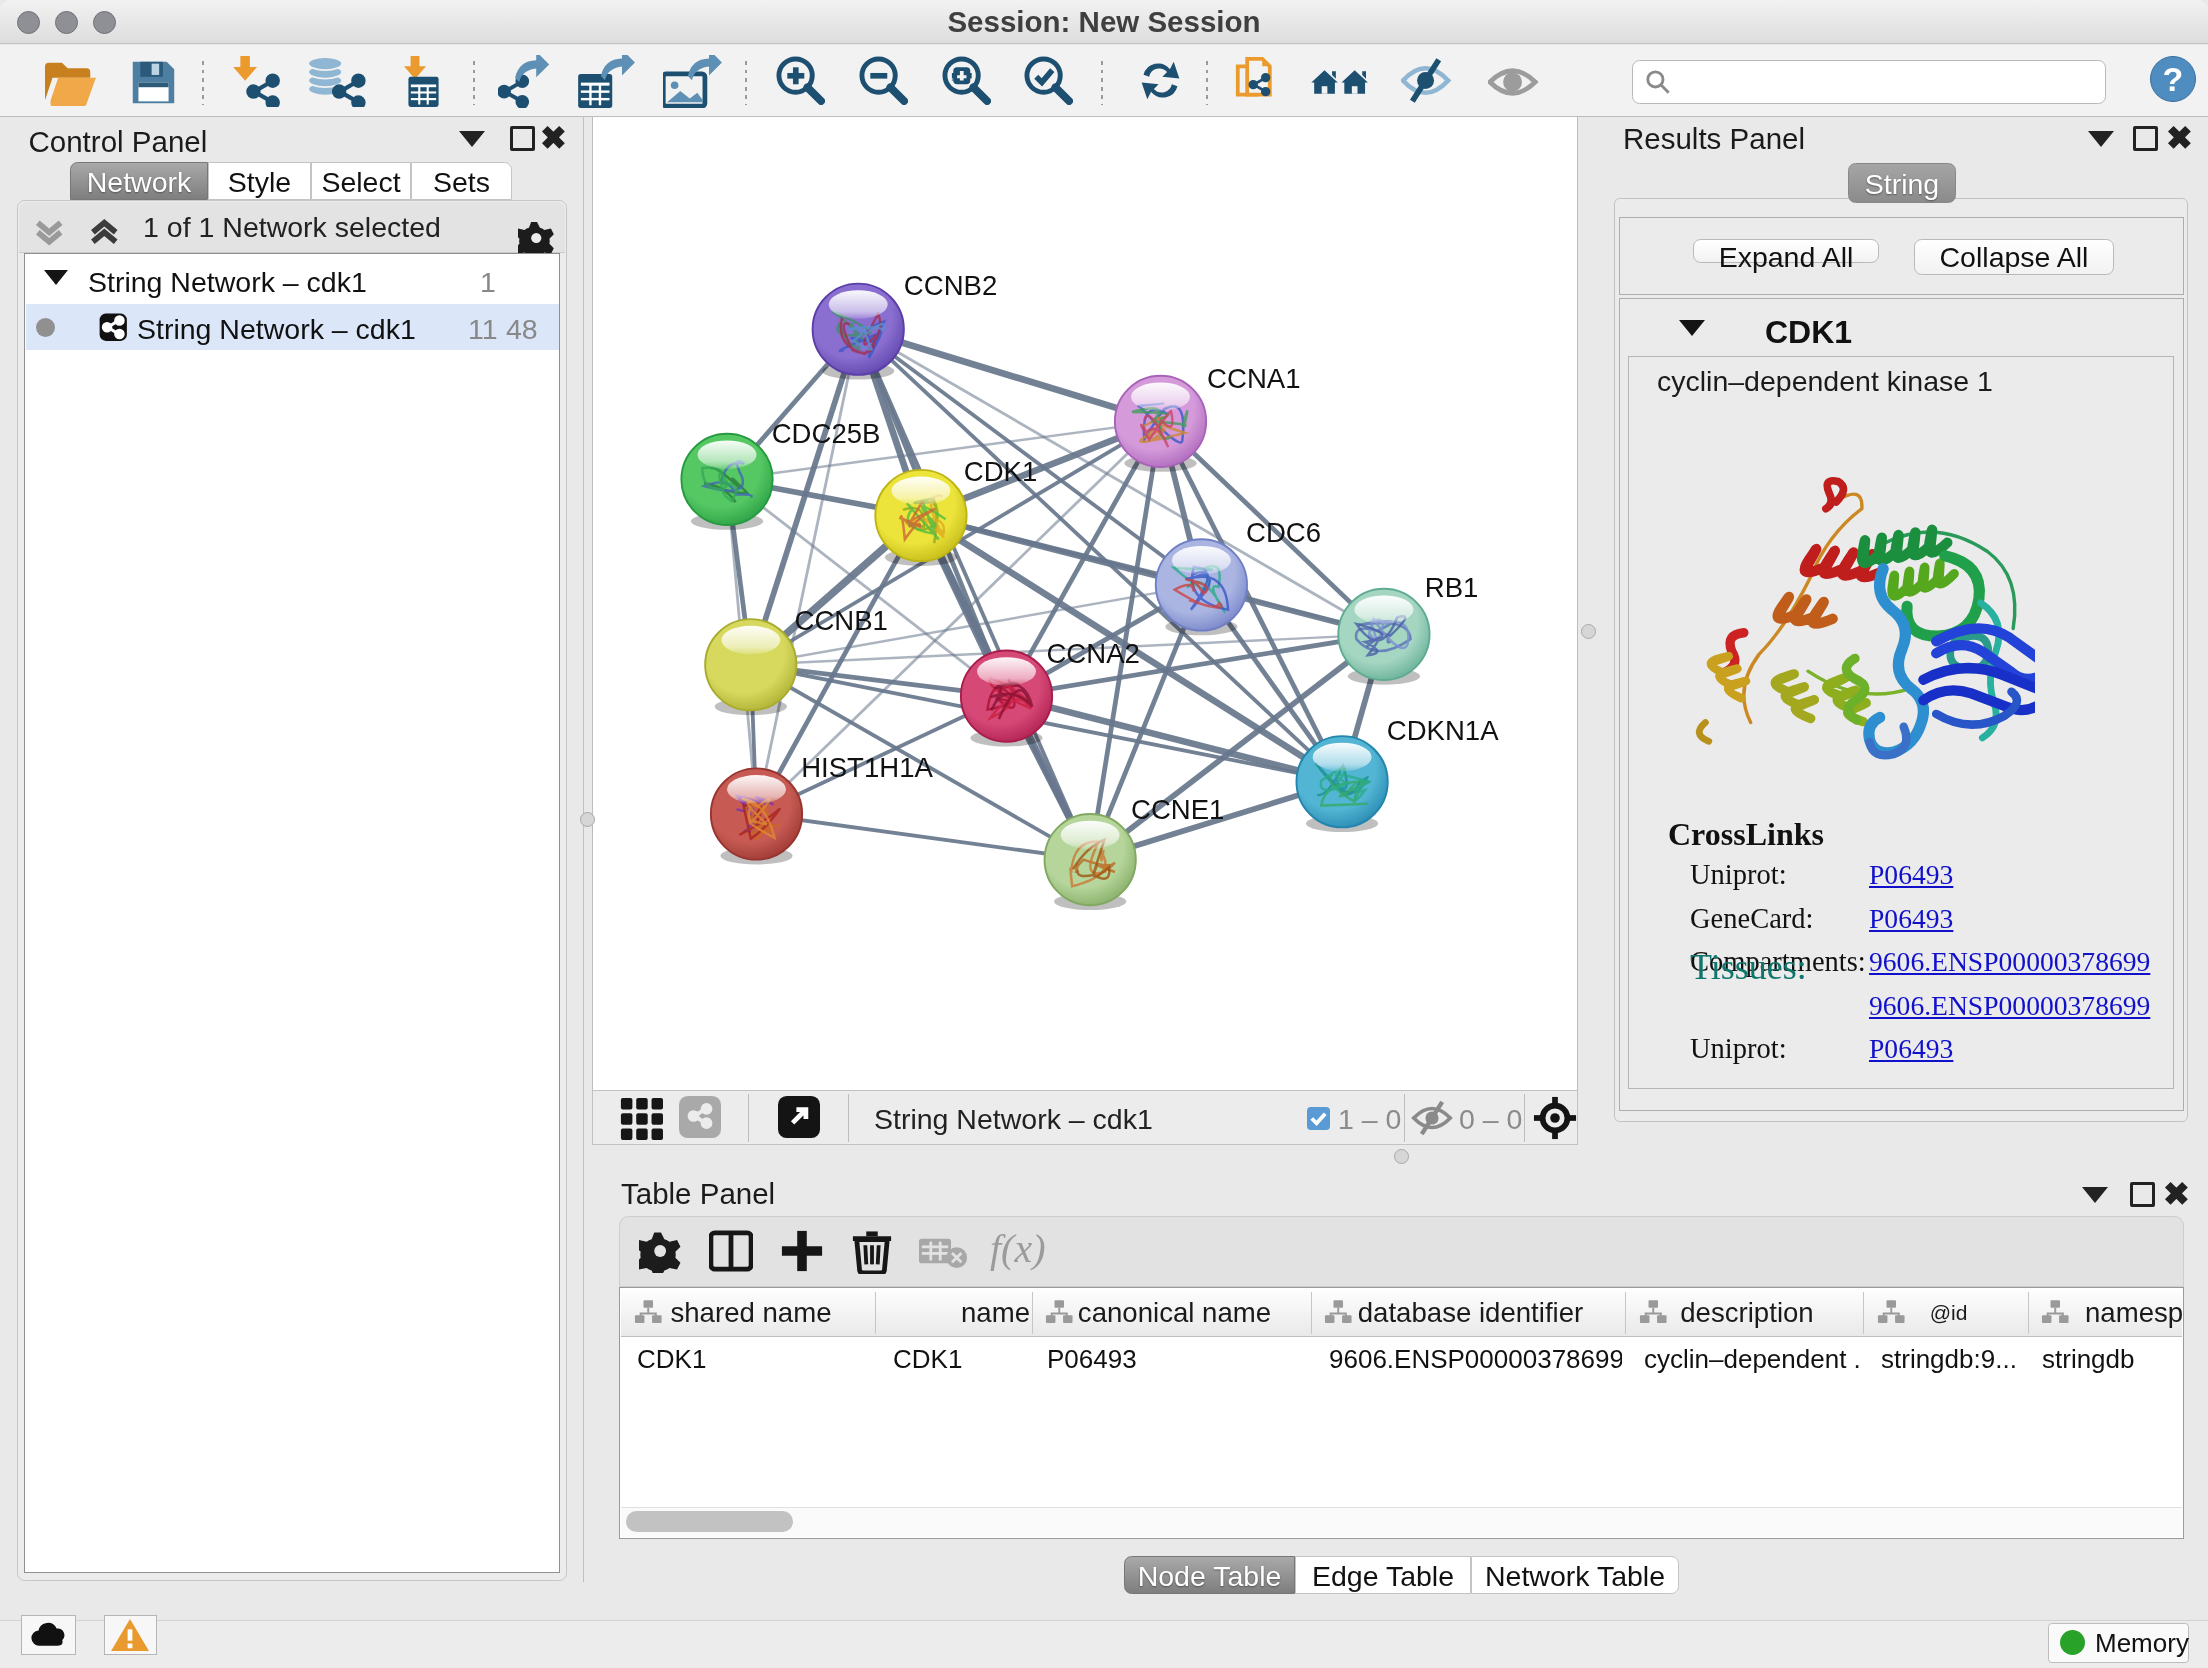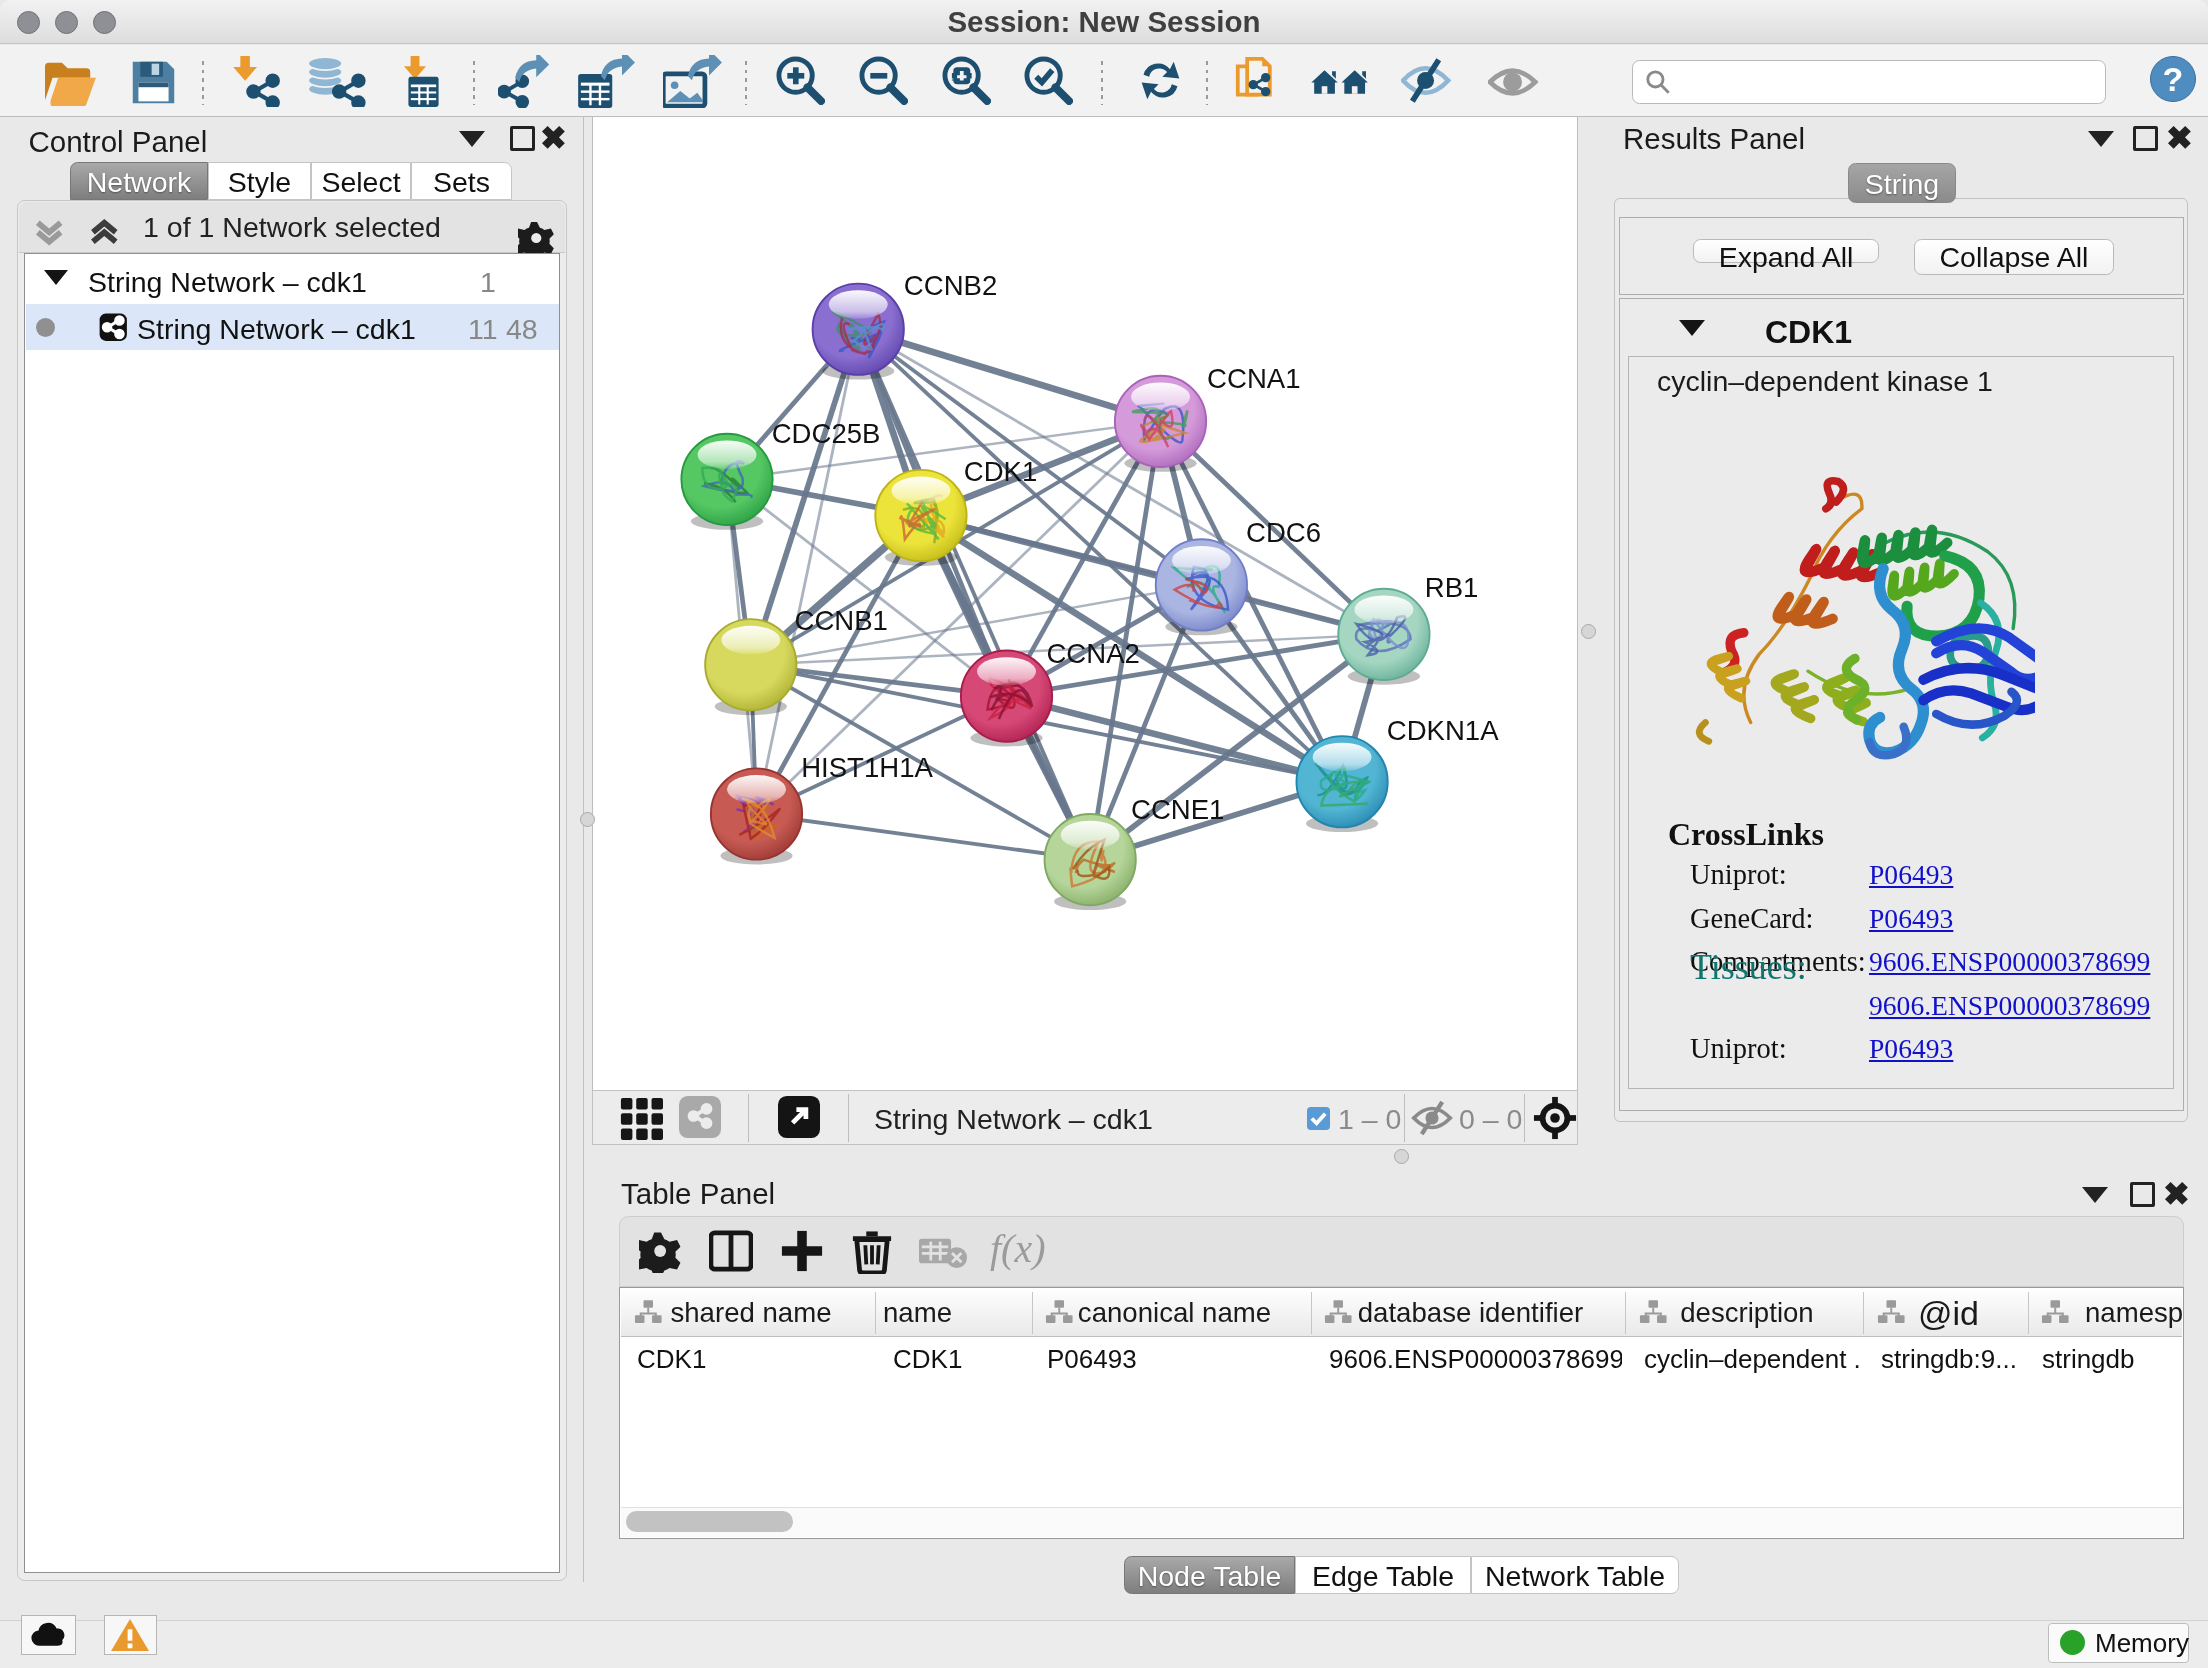--- a/index.html
+++ b/index.html
@@ -639,21 +639,21 @@
 <div class="abs" style="left:629px;top:1289px;width:244px;height:48px;line-height:48px;text-align:center;font-size:27.6px;color:#1a1a1a;overflow:hidden;white-space:nowrap">shared name</div>
 <div class="abs" style="left:634px;top:1299px"><svg width="28.5" height="27" viewBox="0 0 30 28" style="vertical-align:-3.8px">
       <g fill="#9a9a9a">
         <rect x="10" y="1" width="10" height="8" rx="1"></rect>
         <rect x="1" y="17" width="10" height="8" rx="1"></rect>
         <rect x="19" y="17" width="10" height="8" rx="1"></rect>
         <path d="M14 9 h2 v5 h8 v4 h-2 v-2 h-14 v2 h-2 v-4 h8 z"></path>
       </g>
     </svg></div>
 <div class="abs" style="left:875px;top:1292px;width:1px;height:42px;background:#c6c6c6"></div>
-<div class="abs" style="left:883px;top:1289px;width:147px;height:48px;line-height:48px;text-align:left;font-size:27.6px;color:#1a1a1a;overflow:hidden;white-space:nowrap">name</div>
+<div class="abs" style="left:883px;top:1289px;width:147px;height:48px;line-height:48px;text-align:right;font-size:27.6px;color:#1a1a1a;overflow:hidden;white-space:nowrap">name</div>
 <div class="abs" style="left:1032px;top:1292px;width:1px;height:42px;background:#c6c6c6"></div>
 <div class="abs" style="left:1040px;top:1289px;width:269px;height:48px;line-height:48px;text-align:center;font-size:27.6px;color:#1a1a1a;overflow:hidden;white-space:nowrap">canonical name</div>
 <div class="abs" style="left:1045px;top:1299px"><svg width="28.5" height="27" viewBox="0 0 30 28" style="vertical-align:-3.8px">
       <g fill="#9a9a9a">
         <rect x="10" y="1" width="10" height="8" rx="1"></rect>
         <rect x="1" y="17" width="10" height="8" rx="1"></rect>
         <rect x="19" y="17" width="10" height="8" rx="1"></rect>
         <path d="M14 9 h2 v5 h8 v4 h-2 v-2 h-14 v2 h-2 v-4 h8 z"></path>
       </g>
     </svg></div>
@@ -671,21 +671,21 @@
 <div class="abs" style="left:1633px;top:1289px;width:228px;height:48px;line-height:48px;text-align:center;font-size:27.6px;color:#1a1a1a;overflow:hidden;white-space:nowrap">description</div>
 <div class="abs" style="left:1639px;top:1299px"><svg width="28.5" height="27" viewBox="0 0 30 28" style="vertical-align:-3.8px">
       <g fill="#9a9a9a">
         <rect x="10" y="1" width="10" height="8" rx="1"></rect>
         <rect x="1" y="17" width="10" height="8" rx="1"></rect>
         <rect x="19" y="17" width="10" height="8" rx="1"></rect>
         <path d="M14 9 h2 v5 h8 v4 h-2 v-2 h-14 v2 h-2 v-4 h8 z"></path>
       </g>
     </svg></div>
 <div class="abs" style="left:1863px;top:1292px;width:1px;height:42px;background:#c6c6c6"></div>
-<div class="abs" style="left:1871px;top:1289px;width:155px;height:48px;line-height:48px;text-align:center;font-size:34px;color:#1a1a1a;overflow:hidden;white-space:nowrap">@id</div>
+<div class="abs" style="left:1871px;top:1289px;width:155px;height:48px;line-height:48px;text-align:center;font-size:21px;color:#1a1a1a;overflow:hidden;white-space:nowrap">@id</div>
 <div class="abs" style="left:1877px;top:1299px"><svg width="28.5" height="27" viewBox="0 0 30 28" style="vertical-align:-3.8px">
       <g fill="#9a9a9a">
         <rect x="10" y="1" width="10" height="8" rx="1"></rect>
         <rect x="1" y="17" width="10" height="8" rx="1"></rect>
         <rect x="19" y="17" width="10" height="8" rx="1"></rect>
         <path d="M14 9 h2 v5 h8 v4 h-2 v-2 h-14 v2 h-2 v-4 h8 z"></path>
       </g>
     </svg></div>
 <div class="abs" style="left:2028px;top:1292px;width:1px;height:42px;background:#c6c6c6"></div>
 <div class="abs" style="left:2085px;top:1289px;width:97px;height:48px;line-height:48px;font-size:27.6px;color:#1a1a1a;overflow:hidden;white-space:nowrap">namespace</div>

